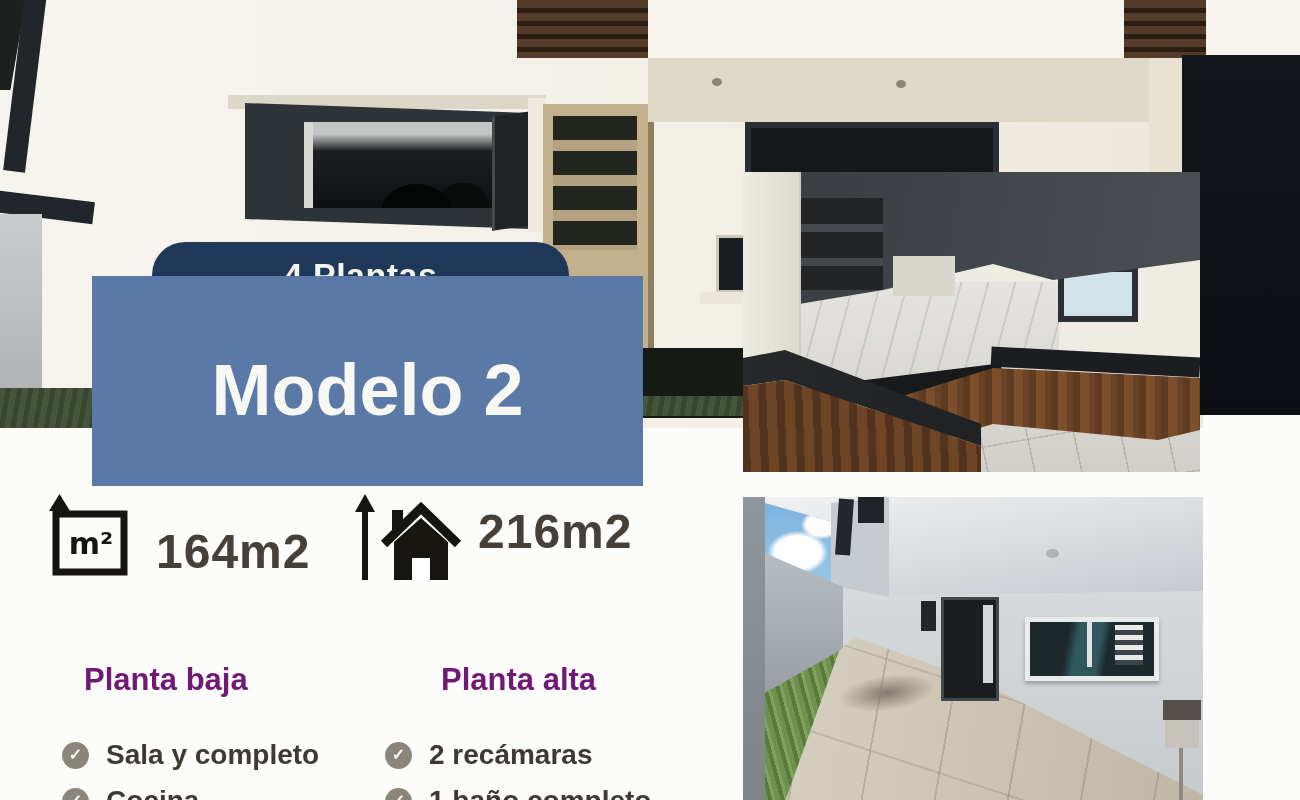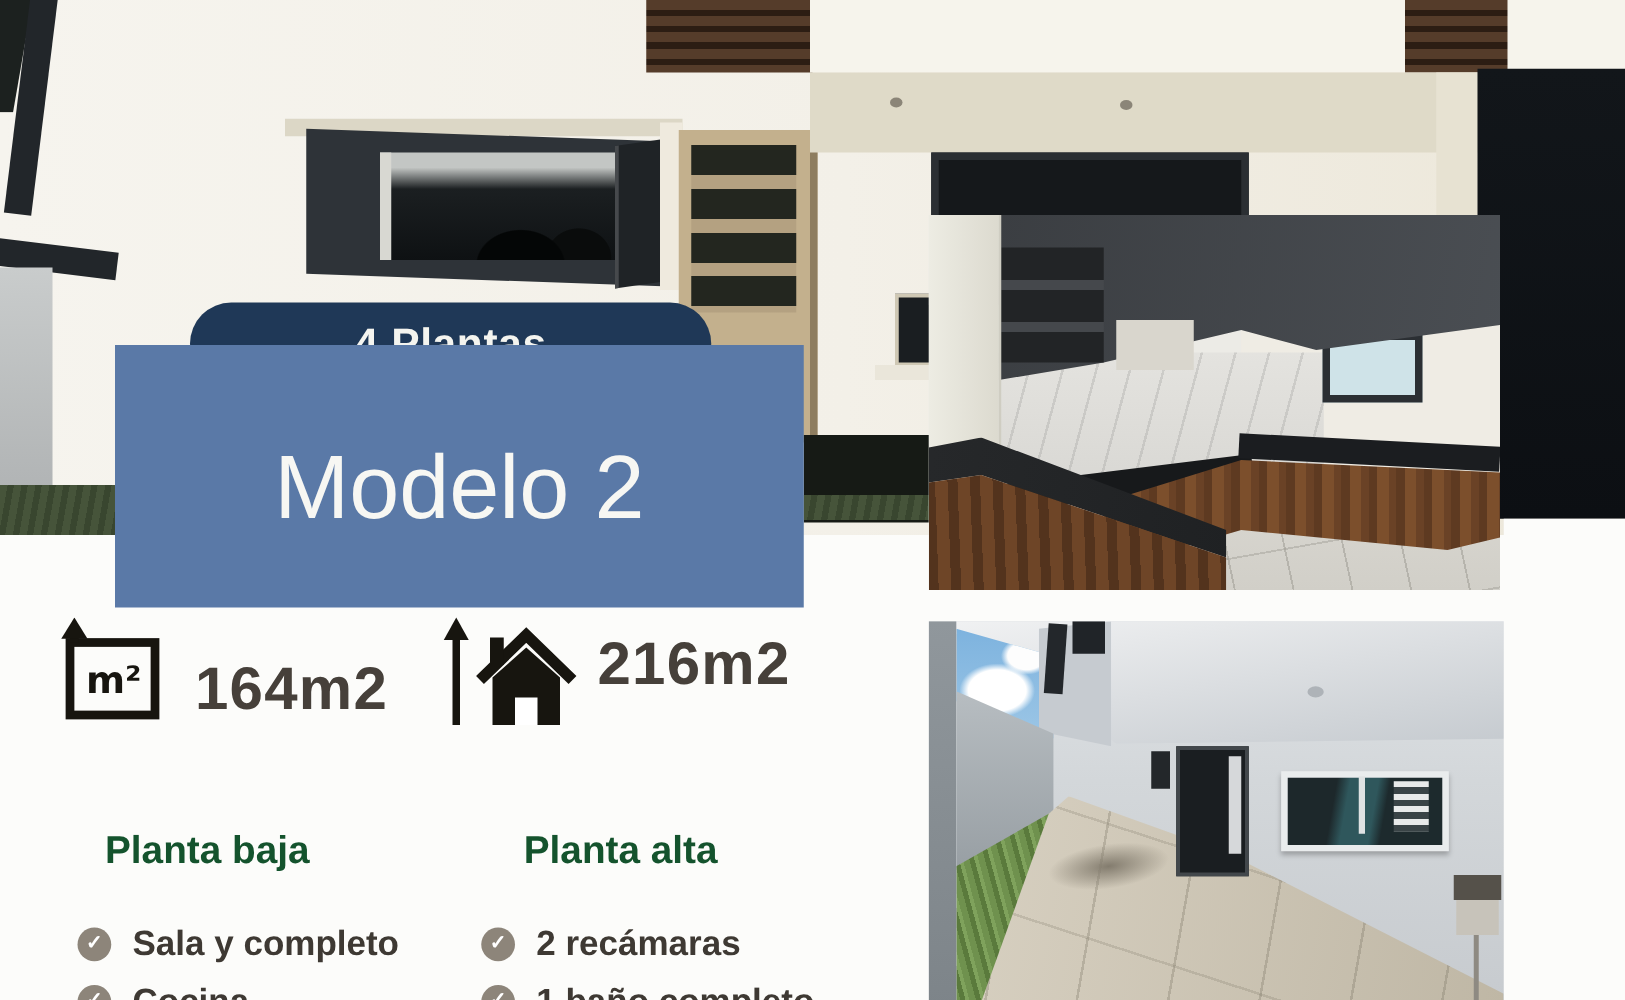--- a/index.html
+++ b/index.html
@@ -46,30 +46,30 @@
   .grass-left{left:0;top:388px;width:248px;height:40px;}
   .grass-right{left:643px;top:396px;width:101px;height:20px;}
   .bg-trim{left:1203px;top:415px;width:97px;height:14px;background:#fcfcfa;}
 
   
   .pill{left:152px;top:242px;width:417px;height:66px;border-radius:34px;background:#1f3857;
     display:flex;align-items:center;justify-content:center;}
   .pill span{color:#f4f4ef;font-size:34px;font-weight:bold;letter-spacing:.5px;}
   .panel{left:92px;top:276px;width:551px;height:210px;background:#5a79a7;
     display:flex;align-items:center;justify-content:center;padding-top:18px;box-sizing:border-box;}
-  .panel span{color:#f7f7f3;font-size:72px;font-weight:normal;letter-spacing:0;}
+  .panel span{color:#f7f7f3;font-size:72px;font-weight:bold;letter-spacing:0;}
 
   
   .metric-value{color:#46403a;font-size:48px;font-weight:bold;letter-spacing:1px;}
   .mv1{left:156px;top:524px;text-align:right;} .mv2{left:478px;top:504px;}
   .mi1{left:44px;top:494px;} .mi2{left:348px;top:492px;}
 
   
-  .col-header{color:#14532d;font-size:31px;font-weight:bold;}
-  .ch1{left:84px;top:662px;} .ch2{left:419px;top:662px;}
+  .col-header{color:#701a75;font-size:31px;font-weight:bold;}
+  .ch1{left:84px;top:662px;} .ch2{left:441px;top:662px;}
   .item{display:flex;align-items:center;gap:17px;}
   .check{width:27px;height:27px;min-width:27px;border-radius:50%;background:#8d857a;color:#fff;
     display:flex;align-items:center;justify-content:center;font-size:16px;font-weight:bold;line-height:1;}
   .item span.txt{color:#3e3933;font-size:28px;font-weight:bold;white-space:nowrap;}
   .i-l1{left:62px;top:739px;} .i-l2{left:62px;top:785px;}
   .i-r1{left:385px;top:739px;} .i-r2{left:385px;top:785px;}
 
   
   .kitchen{left:743px;top:172px;width:457px;height:300px;overflow:hidden;background:#ecebe6;}
   .kitchen .abs{position:absolute;}

